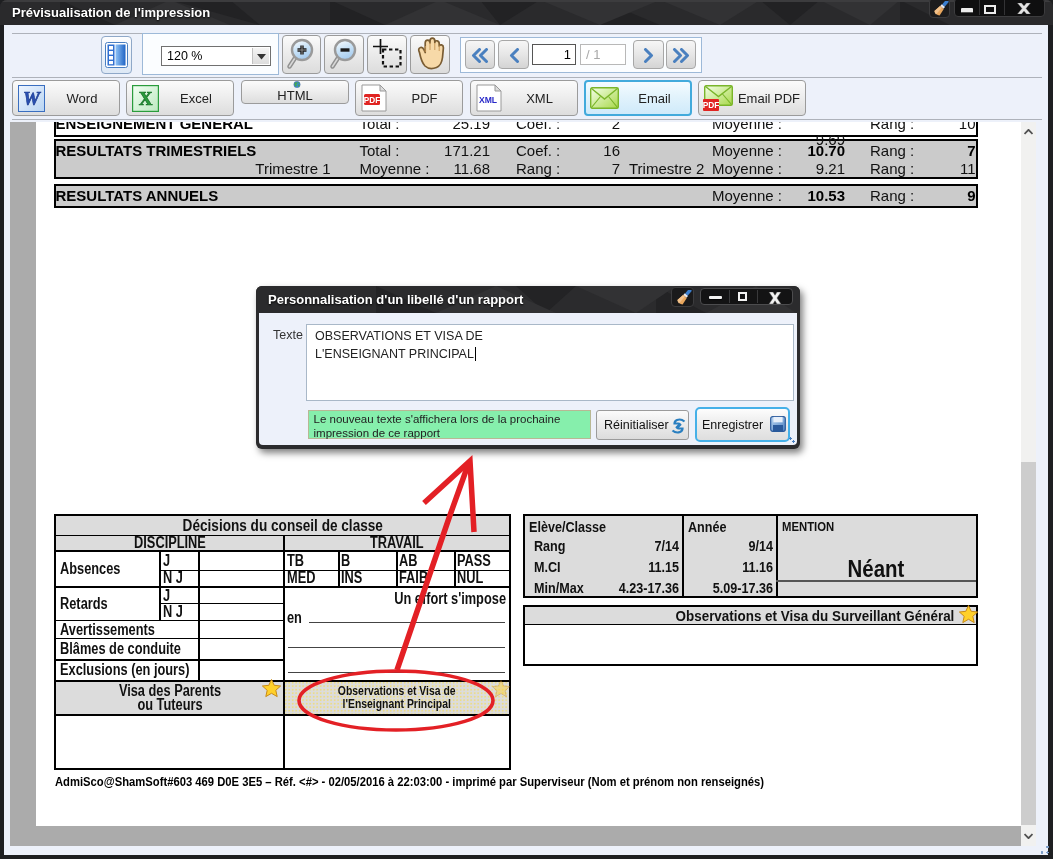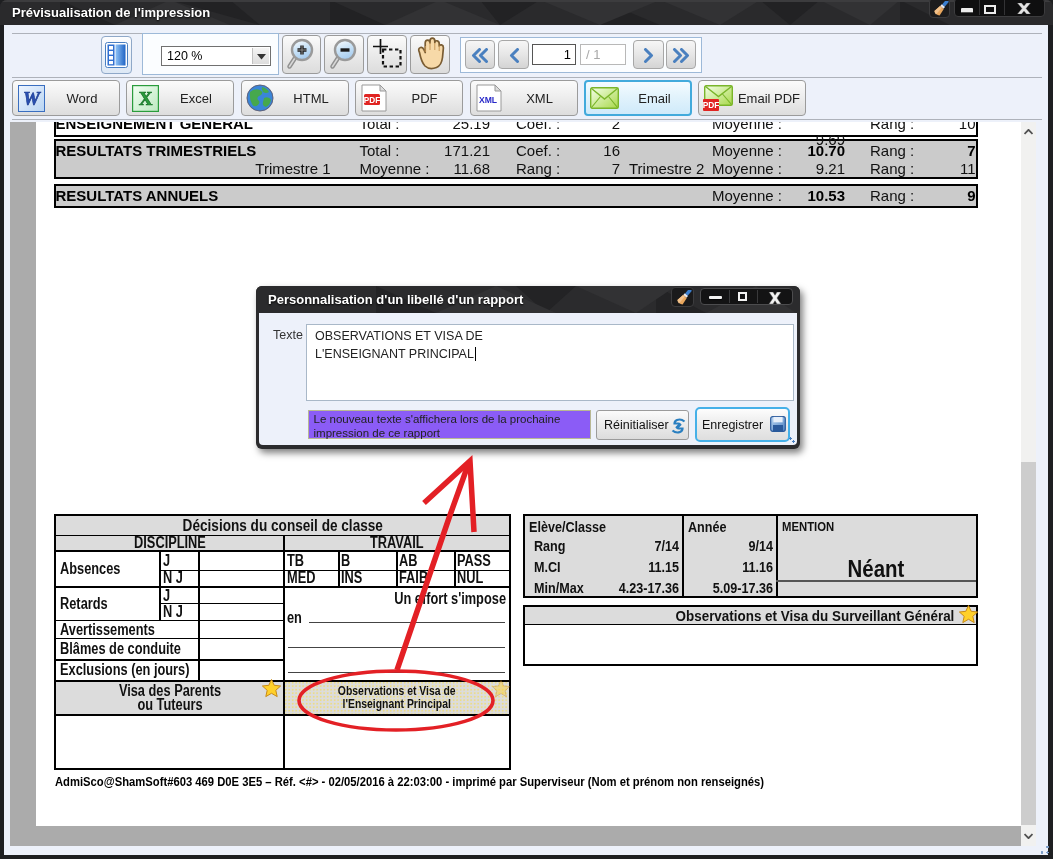--- a/index.html
+++ b/index.html
@@ -183,21 +183,21 @@
       <defs>
           <linearGradient id="xg" x1="0" y1="0" x2="1" y2="1">
             <stop offset="0" stop-color="#f2fff2"></stop>
             <stop offset="1" stop-color="#bce8c0"></stop>
           </linearGradient>
         </defs>
       <text x="13.5" y="20" font-family="Liberation Serif,serif" font-size="19" font-weight="bold" fill="#2a9c3c" text-anchor="middle" stroke="#187028" stroke-width="0.7">X</text>
     </svg>
     <div class="lbl">Excel</div>
   </div>
-  <div class="a expbtn" style="left:241px;top:80px;width:108px;height:36px;">
+  <div class="a expbtn" style="left:241px;top:80px;width:108px;height:24px;flex-direction:column;">
     <svg style="margin-left:4px" width="28" height="28" viewBox="0 0 28 28">
       <circle cx="14" cy="14" r="13" fill="#3a85d8" stroke="#667" stroke-width="0.8"></circle>
       <path d="M4 8 Q9 4 14 6 Q18 8 15 11 Q10 13 12 16 Q15 18 12 21 Q8 24 6 20 Q3 14 4 8 Z" fill="#46a84e"></path>
       <path d="M18 14 Q23 12 25 16 Q24 21 20 23 Q16 22 17 18 Z" fill="#46a84e"></path>
       <path d="M16 3 Q21 4 23 8 Q20 10 17 8 Q15 5 16 3 Z" fill="#46a84e"></path>
       <circle cx="14" cy="14" r="13" fill="none" stroke="#446" stroke-width="0.6" opacity="0.5"></circle>
     </svg>
     <div class="lbl">HTML</div>
   </div>
   <div class="a expbtn" style="left:355px;top:80px;width:108px;height:36px;">
@@ -422,21 +422,21 @@
     <div class="a" style="left:56px;top:1px;width:1px;height:13px;background:#39393b;"></div>
     <div class="a" style="left:8px;top:7px;width:13px;height:3px;background:#f2f2f2;border-radius:1px;box-shadow:0 1px 1px #000;"></div>
     <div class="a" style="left:37px;top:3px;width:9px;height:9px;border:2.5px solid #f2f2f2;box-sizing:border-box;border-width:2.5px;"></div>
     <svg class="a" style="left:66px;top:2.5px" width="16" height="12" viewBox="0 0 16 12">
       <path d="M2 0 L6 0 L8 3.2 L10 0 L14 0 L10 6 L14 12 L10 12 L8 8.8 L6 12 L2 12 L6 6 Z" fill="#f2f2f2" stroke="#555" stroke-width="0.5"></path>
     </svg>
   </div>
   <div class="a" style="left:3px;top:27px;width:538px;height:132px;background:#edf1fa;border-radius:0 0 4px 4px;">
     <div class="a" style="left:14px;top:15px;font-size:12.5px;color:#333;">Texte</div>
     <div class="a" style="left:47px;top:11px;width:488px;height:77px;background:#fff;border:1px solid #a9b8c8;box-sizing:border-box;font-size:12.5px;color:#222;line-height:18px;padding:2px 0 0 8px;">OBSERVATIONS ET VISA DE<br>L'ENSEIGNANT PRINCIPAL<span style="border-left:1px solid #000;margin-left:1px;"></span></div>
-    <div class="a" style="left:48.5px;top:97px;width:283px;height:29px;background:#8b5cf6;border:1px solid #b8b894;box-sizing:border-box;font-size:11.5px;color:#222;line-height:14px;padding:1px 0 0 5px;">Le nouveau texte s'affichera lors de la prochaine<br>impression de ce rapport</div>
+    <div class="a" style="left:48.5px;top:97px;width:283px;height:29px;background:#86efac;border:1px solid #b8b894;box-sizing:border-box;font-size:11.5px;color:#222;line-height:14px;padding:1px 0 0 5px;">Le nouveau texte s'affichera lors de la prochaine<br>impression de ce rapport</div>
     <div class="a btn" style="left:337px;top:96.5px;width:93px;height:30px;border-radius:3px;">
       <div class="a" style="left:7px;top:7.5px;font-size:12.5px;color:#111;">Réinitialiser</div>
       <svg class="a" style="left:74px;top:7px" width="15" height="16" viewBox="0 0 15 16">
         <path d="M13.5 3.5 Q10 0.5 6 2 Q3.5 3 3.5 5.5 L7.5 5.5 Q9 5.5 8 7 L5 10" fill="none" stroke="#2a7fc0" stroke-width="2.2"></path>
         <path d="M1.5 12.5 Q5 15.5 9 14 Q11.5 13 11.5 10.5 L7.5 10.5 Q6 10.5 7 9 L10 6" fill="none" stroke="#2a7fc0" stroke-width="2.2"></path>
       </svg>
     </div>
     <div class="a" style="left:436px;top:93.5px;width:95px;height:35px;border:2px solid #45b0e8;border-radius:5px;background:linear-gradient(#fdfdfd,#ededed 45%,#dedede);box-sizing:border-box;">
       <div class="a" style="left:5px;top:9px;font-size:12.5px;color:#111;">Enregistrer</div>
       <svg class="a" style="left:73px;top:7px" width="16" height="16" viewBox="0 0 16 16">

